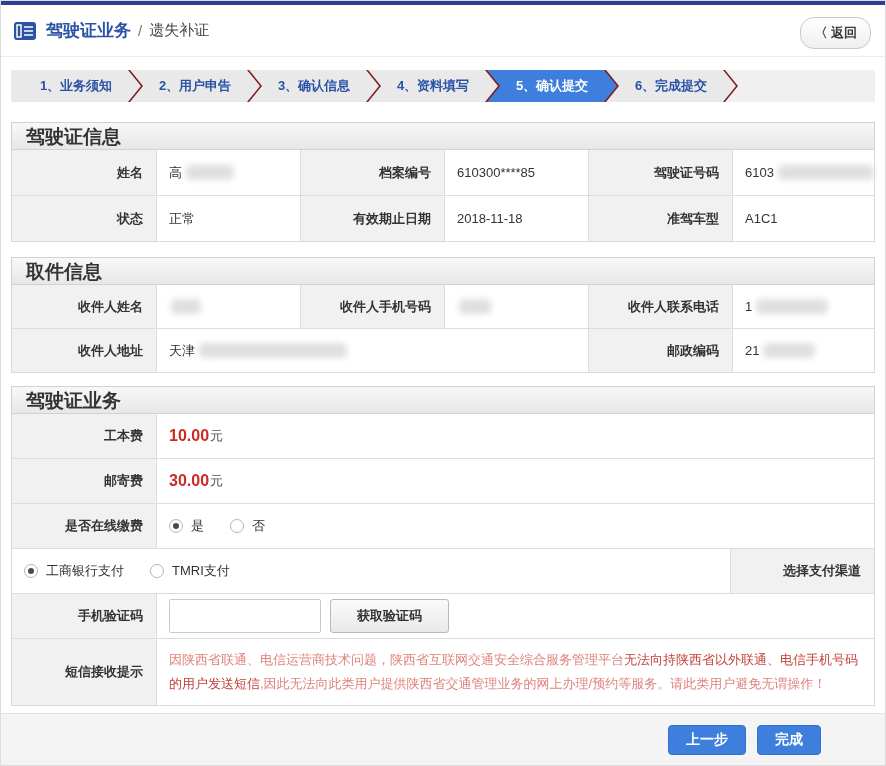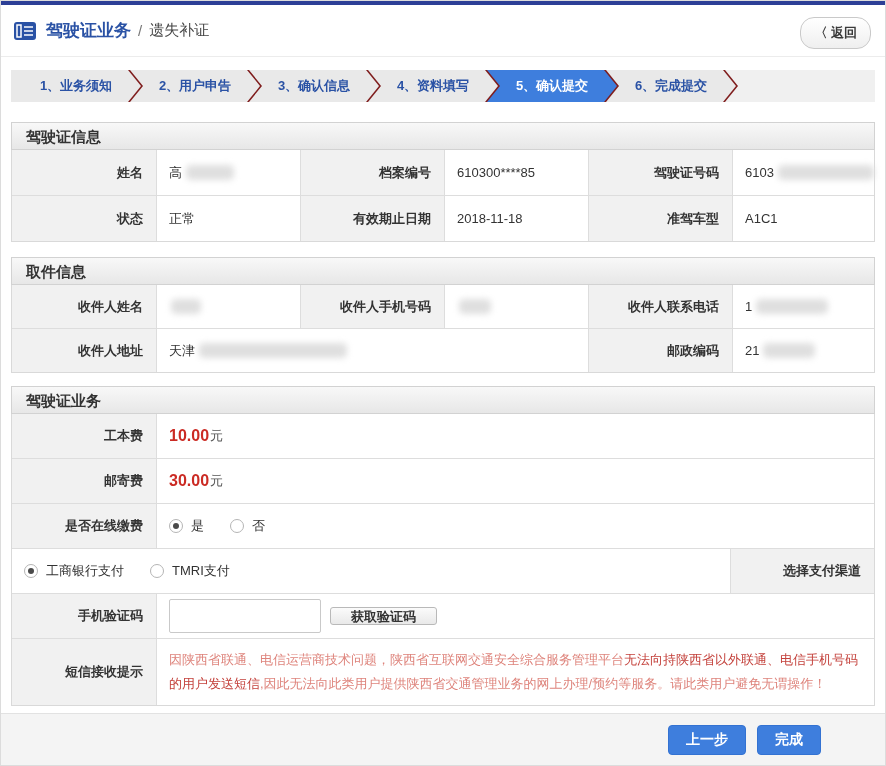--- a/index.html
+++ b/index.html
@@ -20,41 +20,41 @@
   .steps { display:flex; height:32px; margin:13px 10px 0 10px; background:#7f1d1d; }
   .step { flex:0 0 130px; height:32px; line-height:32px; text-align:center; font-size:13px; font-weight:bold; color:#2a52a5; background:#e9e9e9; margin-left:-11px;
           clip-path:polygon(0 0, calc(100% - 13px) 0, 100% 50%, calc(100% - 13px) 100%, 0 100%, 13px 50%); }
   .step.first { margin-left:0; clip-path:polygon(0 0, calc(100% - 13px) 0, 100% 50%, calc(100% - 13px) 100%, 0 100%); }
   .step.active { background:#3e7edd; color:#fff; }
   .step-filler { flex:1; margin-left:-11px; background:#f0f0f0; clip-path:polygon(0 0, 100% 0, 100% 100%, 0 100%, 13px 50%); }
 
   
   .sec { margin:0 10px; }
   .sec.m1 { margin-top:20px; } .sec.m2 { margin-top:15px; } .sec.m3 { margin-top:13px; }
-  .sec-title { height:28px; line-height:27px; padding-left:14px; font-size:15px; font-weight:bold; color:#333; background:linear-gradient(#f8f8f8,#e7e7e7); border:1px solid #d2d2d2; }
+  .sec-title { height:28px; line-height:27px; padding-left:14px; font-size:19px; font-weight:bold; color:#333; background:linear-gradient(#f8f8f8,#e7e7e7); border:1px solid #d2d2d2; }
   .tbl { border:1px solid #d9d9d9; border-top:none; }
   .row { display:flex; border-top:1px solid #ddd; }
   .row:first-child { border-top:none; }
   .cell { display:flex; align-items:center; min-height:45px; font-size:13px; }
   .r43 .cell { min-height:43px; } .r44 .cell { min-height:44px; }
   .cell.lbl { flex:0 0 144px; justify-content:flex-end; padding-right:13px; background:#f1f1f1; font-weight:bold; color:#333; border-left:1px solid #ddd; }
   .row .cell:first-child { border-left:none; }
   .cell.val { flex:0 0 144px; padding-left:12px; background:#fff; color:#333; border-left:1px solid #ddd; }
   .cell.val.grow { flex:1 1 auto; }
   .cell.val.w3 { flex:0 0 432px; }
   .blur { display:inline-block; height:15px; background:#dfdfdf; filter:blur(3px); border-radius:5px; vertical-align:middle; margin-left:4px; }
 
   
   .fee-num { font-size:16px; font-weight:bold; color:#cb2b24; }
   .fee-unit { font-size:13px; color:#555; margin-left:1px; }
   .radio-opt { display:inline-flex; align-items:center; margin-right:26px; cursor:pointer; }
   .radio { width:14px; height:14px; border:1px solid #b5b5b5; border-radius:50%; background:#fff; position:relative; margin-right:8px; flex:0 0 auto; }
   .radio.checked::after { content:""; position:absolute; left:3px; top:3px; width:6px; height:6px; border-radius:50%; background:#4a4a4a; }
   .code-input { width:152px; height:34px; border:1px solid #c9c9c9; border-radius:2px; padding:0 8px; font-size:13px; font-family:inherit; }
-  .code-btn { margin-left:9px; height:18px; padding:0 20px; background:linear-gradient(#fbfbfb,#e9e9e9); border:1px solid #b9b9b9; border-radius:3px; font-size:13px; font-weight:bold; color:#333; cursor:pointer; font-family:inherit; }
+  .code-btn { margin-left:9px; height:34px; padding:0 26px; background:linear-gradient(#fbfbfb,#e9e9e9); border:1px solid #b9b9b9; border-radius:3px; font-size:13px; font-weight:bold; color:#333; cursor:pointer; font-family:inherit; }
   .notice-row .cell.val { display:block; padding:9px 14px 9px 12px; }
   .notice-text { font-size:13px; line-height:1.85; color:#de837b; }
   .notice-strong { color:#c4423c; }
 
   
   .footer { position:absolute; left:0; right:0; bottom:0; height:52px; background:#f4f4f4; border-top:1px solid #e2e2e2; display:flex; align-items:center; justify-content:flex-end; padding-right:64px; }
   .btn-blue { height:30px; padding:0 17px; background:#3e7edd; border:1px solid #3372d2; border-radius:4px; color:#fff; font-size:14px; font-weight:bold; cursor:pointer; font-family:inherit; }
   .btn-blue + .btn-blue { margin-left:11px; }
 </style>
 </head>

